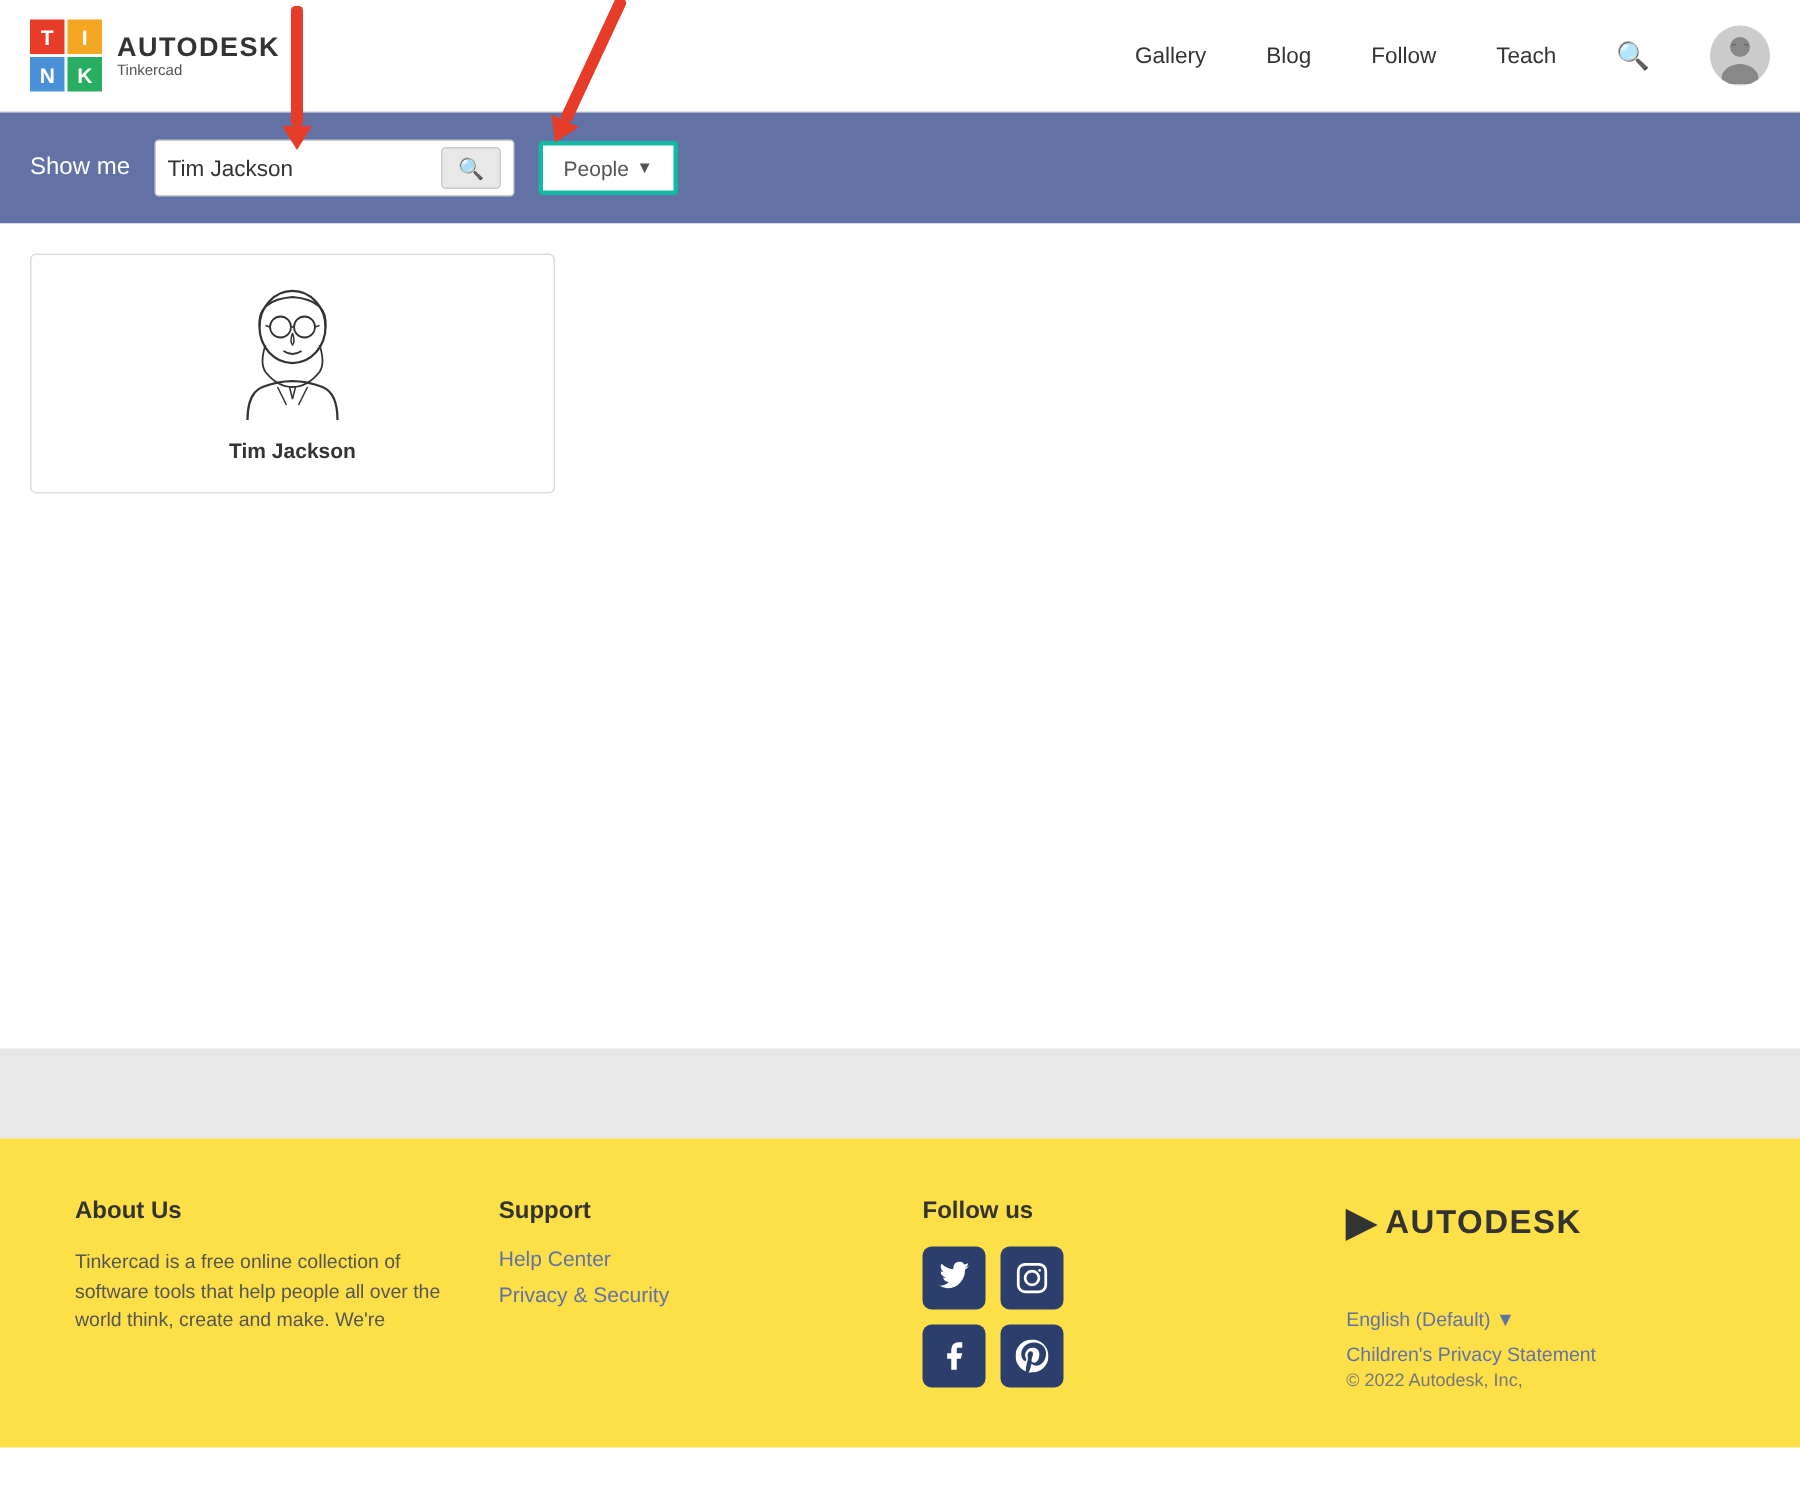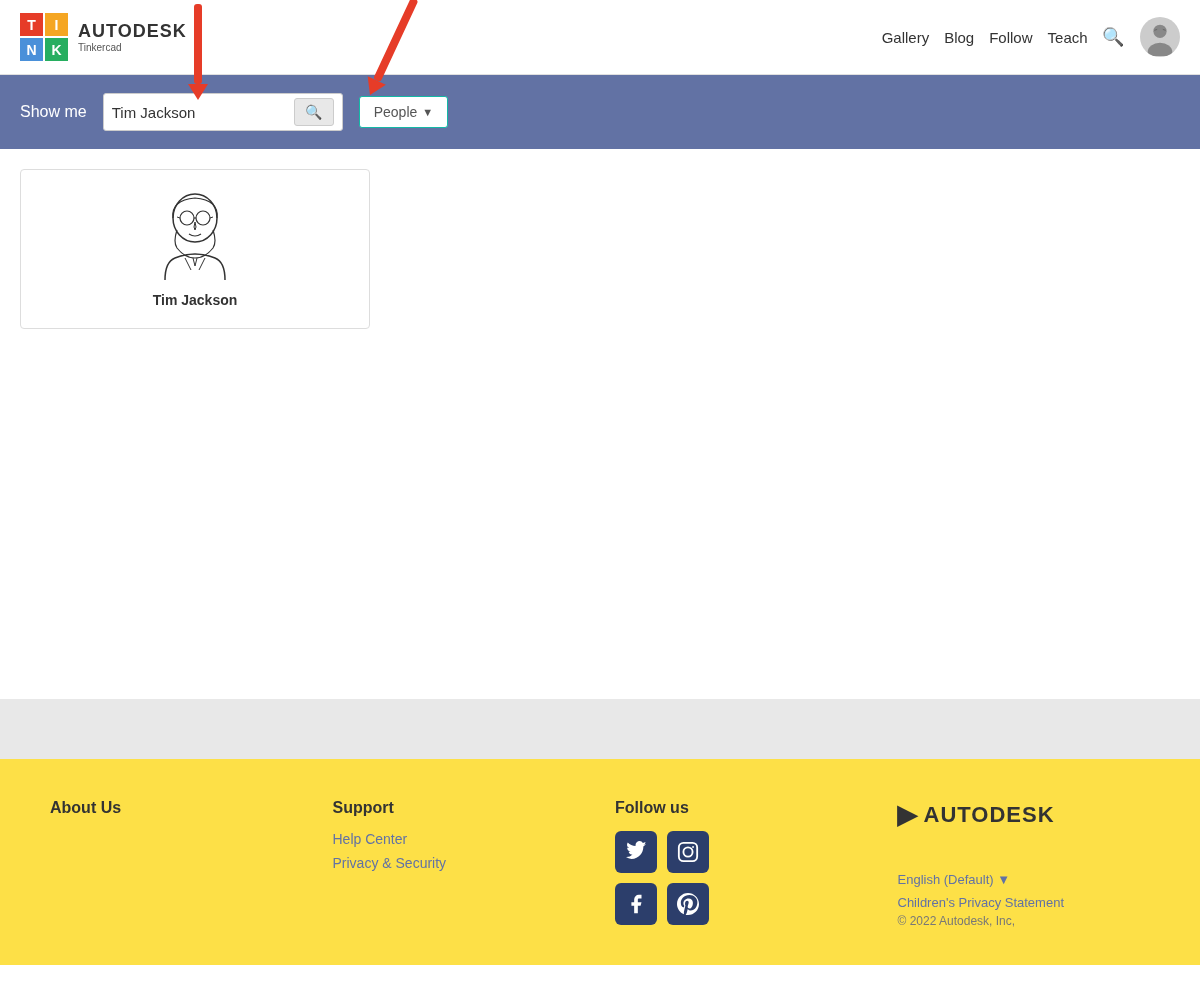--- a/index.html
+++ b/index.html
@@ -29,21 +29,21 @@
       gap: 2px;
     }
     .logo-cell { display: flex; align-items: center; justify-content: center; font-weight: bold; font-size: 14px; color: #fff; }
     .logo-t { background: #e63c28; }
     .logo-i { background: #f5a623; }
     .logo-n { background: #4a90d9; }
     .logo-k { background: #27ae60; }
     .logo-text { display: flex; flex-direction: column; }
     .logo-autodesk { font-size: 18px; font-weight: bold; color: #333; letter-spacing: 1px; }
     .logo-tinkercad { font-size: 10px; color: #555; }
-    .nav-links { display: flex; align-items: center; gap: 15px; }
+    .nav-links { display: flex; align-items: center; gap: 40px; }
     .nav-link { text-decoration: none; color: #333; font-size: 15px; }
     .search-icon-nav { font-size: 18px; color: #333; cursor: pointer; }
     .user-avatar {
       width: 40px; height: 40px; border-radius: 50%; background: #ccc;
       display: flex; align-items: center; justify-content: center;
       overflow: hidden; cursor: pointer;
     }
     .user-avatar svg { width: 38px; height: 38px; }
 
     
@@ -67,21 +67,21 @@
     }
     .search-input {
       border: none; outline: none; font-size: 15px; color: #333; width: 100%;
       background: transparent;
     }
     .search-btn {
       background: #e8e8e8; border: 1px solid #ccc; border-radius: 3px;
       padding: 5px 10px; cursor: pointer; color: #555; font-size: 14px;
     }
     .people-btn {
-      background: #fff; border: 1px solid #14b8a6; border-radius: 3px;
+      background: #fff; border: 3px solid #14b8a6; border-radius: 3px;
       padding: 7px 14px; cursor: pointer; color: #555; font-size: 14px;
       display: flex; align-items: center; gap: 5px;
     }
     .dropdown-arrow { font-size: 11px; }
 
     
     .main-content {
       background: #fff;
       min-height: 550px;
       padding: 20px;
@@ -270,20 +270,21 @@
     </div>
   </div>
 </div>
 
 <div class="footer-divider"></div>
 
 <footer class="footer">
 
   <div class="footer-col">
     <h3>About Us</h3>
+    <p>Tinkercad is a free online collection of software tools that help people all over the world think, create and make. We're</p>
   </div>
 
   <div class="footer-col">
     <h3>Support</h3>
     <a class="footer-link" href="#">Help Center</a>
     <a class="footer-link" href="#">Privacy &amp; Security</a>
   </div>
 
   <div class="footer-col">
     <h3>Follow us</h3>

